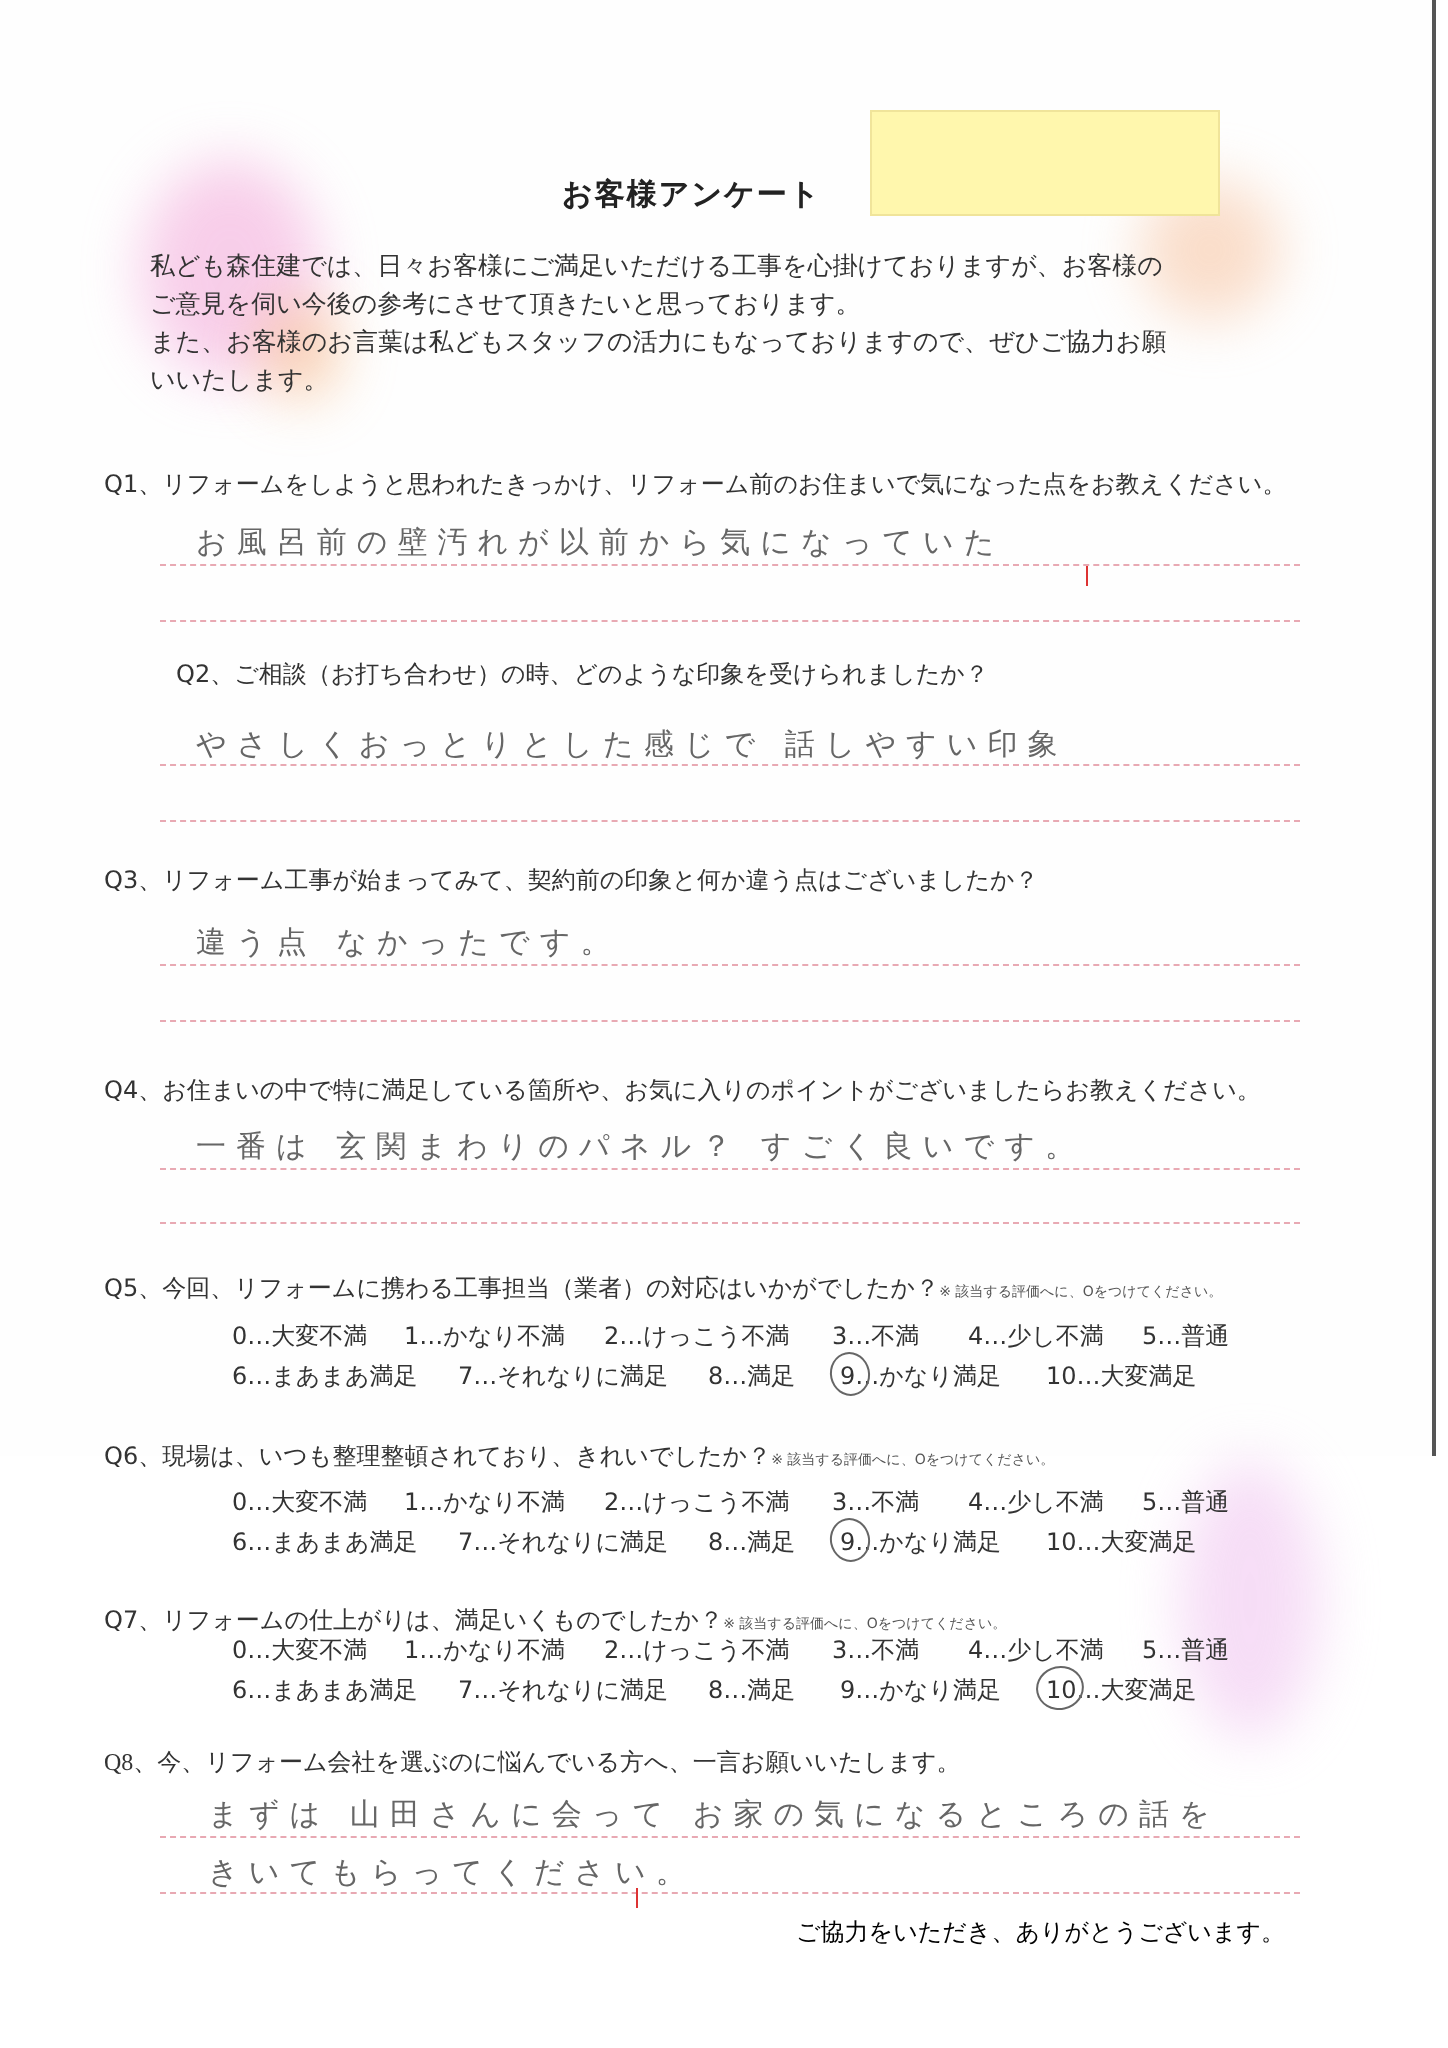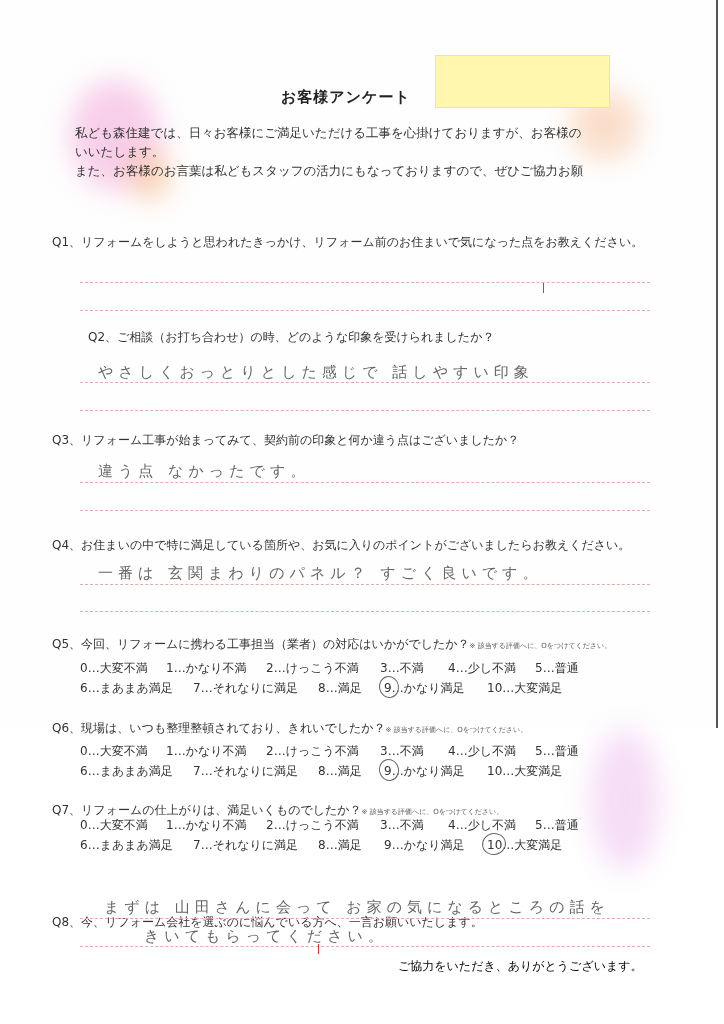--- a/index.html
+++ b/index.html
@@ -11,21 +11,21 @@
   .sticky { position:absolute; left:435px; top:55px; width:173px; height:51px; background:#fff7ad;
             border:1px solid #f0e49a; }
   .title { position:absolute; left:281px; top:88px; font-size:15px; font-weight:bold; color:#222; letter-spacing:1px; }
   .intro { position:absolute; left:75px; top:123px; font-size:12.5px; line-height:19px; color:#333; width:560px; }
   .q { position:absolute; left:52px; font-size:12px; color:#333; white-space:nowrap; }
   .note { font-size:7px; color:#555; }
   .line { position:absolute; left:80px; width:570px; border-top:1px dashed #e8a9b3; height:0; }
   .hand { position:absolute; left:98px; font-family:"DejaVu Serif", serif; font-size:15px; color:#666;
           letter-spacing:5px; white-space:nowrap; font-weight:lighter; }
   .opts { position:absolute; left:80px; font-size:12px; color:#333; }
-  .row { display:flex; height:20px; align-items:center; }
+  .row { display:flex; height:20px; align-items:center;margin-left:36px; }
   .opt { white-space:nowrap; position:relative; }
   .opt.c0{width:86px}.opt.c1{width:100px}.opt.c2{width:114px}.opt.c3{width:68px}.opt.c4{width:87px}.opt.c5{width:60px}
   .opt.d0{width:113px}.opt.d1{width:125px}.opt.d2{width:66px}.opt.d3{width:103px}.opt.d4{width:80px}
   .circled::before { content:""; position:absolute; left:-5px; top:-4px; width:18px; height:20px;
           border:1px solid #666; border-radius:50%; transform:rotate(-12deg); }
   .circled.wide::before { width:22px; }
   .thanks { position:absolute; left:398px; top:958px; font-size:12px; color:#000000; }
   .redmark { position:absolute; width:1px; height:10px; background:#d33; }
 </style>
 </head>
@@ -35,25 +35,27 @@
   <div class="blob" style="left:70px;top:80px;width:90px;height:110px;background:#f3a7d9;"></div>
   <div class="blob" style="left:130px;top:150px;width:40px;height:50px;background:#f5b37a;"></div>
   <div class="blob" style="left:570px;top:90px;width:70px;height:70px;background:#f7c3a0;"></div>
   <div class="blob" style="left:590px;top:730px;width:70px;height:140px;background:#efc2ef;"></div>
 
   <div class="sticky"></div>
   <div class="title">お客様アンケート</div>
 
   <div class="intro">
     <div>私ども森住建では、日々お客様にご満足いただける工事を心掛けておりますが、お客様の</div>
+    <div>ご意見を伺い今後の参考にさせて頂きたいと思っております。</div>
+    <div>また、お客様のお言葉は私どもスタッフの活力にもなっておりますので、ぜひご協力お願</div>
     <div>いいたします。</div>
-    <div>また、お客様のお言葉は私どもスタッフの活力にもなっておりますので、ぜひご協力お願</div>
   </div>
 
   <div class="q" style="top:234px;">Q1、リフォームをしようと思われたきっかけ、リフォーム前のお住まいで気になった点をお教えください。</div>
+  <div class="hand" style="top:262px;">お風呂前の壁汚れが以前から気になっていた</div>
   <div class="line" style="top:282px;"></div>
   <div class="line" style="top:310px;"></div>
   <div class="redmark" style="left:543px;top:283px;"></div>
 
   <div class="q" style="top:329px;margin-left:36px;">Q2、ご相談（お打ち合わせ）の時、どのような印象を受けられましたか？</div>
   <div class="hand" style="top:363px;">やさしくおっとりとした感じで 話しやすい印象</div>
   <div class="line" style="top:382px;"></div>
   <div class="line" style="top:410px;"></div>
 
   <div class="q" style="top:432px;">Q3、リフォーム工事が始まってみて、契約前の印象と何か違う点はございましたか？</div>
@@ -122,21 +124,21 @@
     </div>
     <div class="row">
       <span class="opt d0">6…まあまあ満足</span>
       <span class="opt d1">7…それなりに満足</span>
       <span class="opt d2">8…満足</span>
       <span class="opt d3">9…かなり満足</span>
       <span class="opt d4 circled wide">10…大変満足</span>
     </div>
   </div>
 
-  <div class="q" style="top:914px;">Q8、今、リフォーム会社を選ぶのに悩んでいる方へ、一言お願いいたします。</div>
+  <div class="q" style="top:873px;font-family:Liberation Serif, serif;">Q8、今、リフォーム会社を選ぶのに悩んでいる方へ、一言お願いいたします。</div>
   <div class="hand" style="top:898px;left:104px;">まずは 山田さんに会って お家の気になるところの話を</div>
   <div class="line" style="top:918px;"></div>
-  <div class="hand" style="top:927px;left:104px;margin-left:40px;">きいてもらってください。</div>
+  <div class="hand" style="top:927px;left:104px;">きいてもらってください。</div>
   <div class="line" style="top:946px;"></div>
   <div class="redmark" style="left:318px;top:944px;"></div>
 
   <div class="thanks">ご協力をいただき、ありがとうございます。</div>
 </div>
 
 </body></html>

